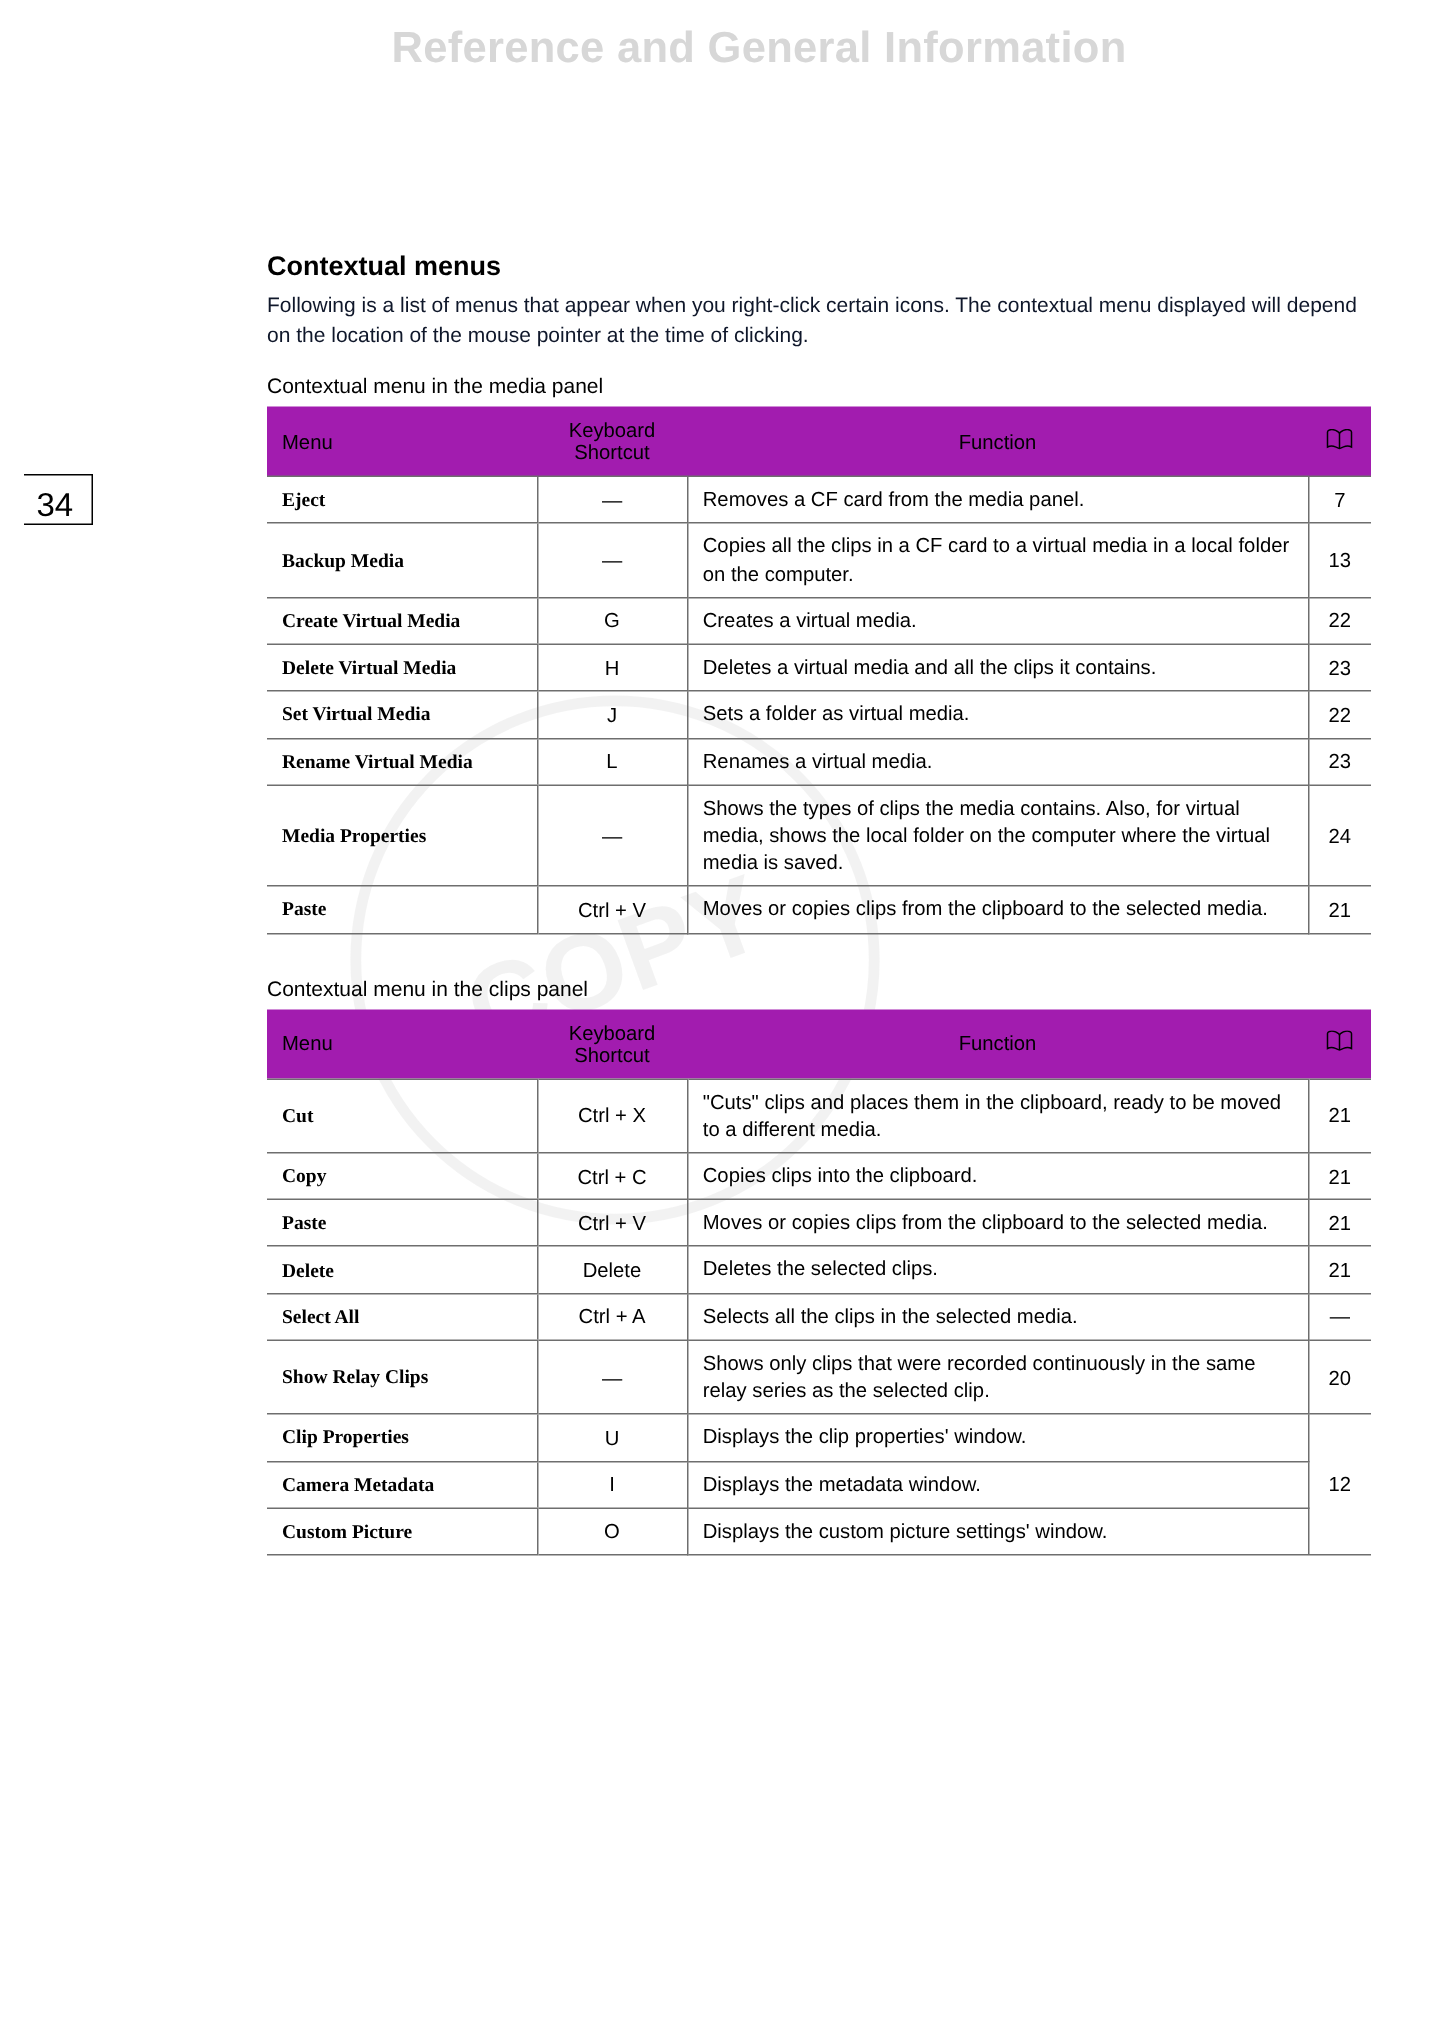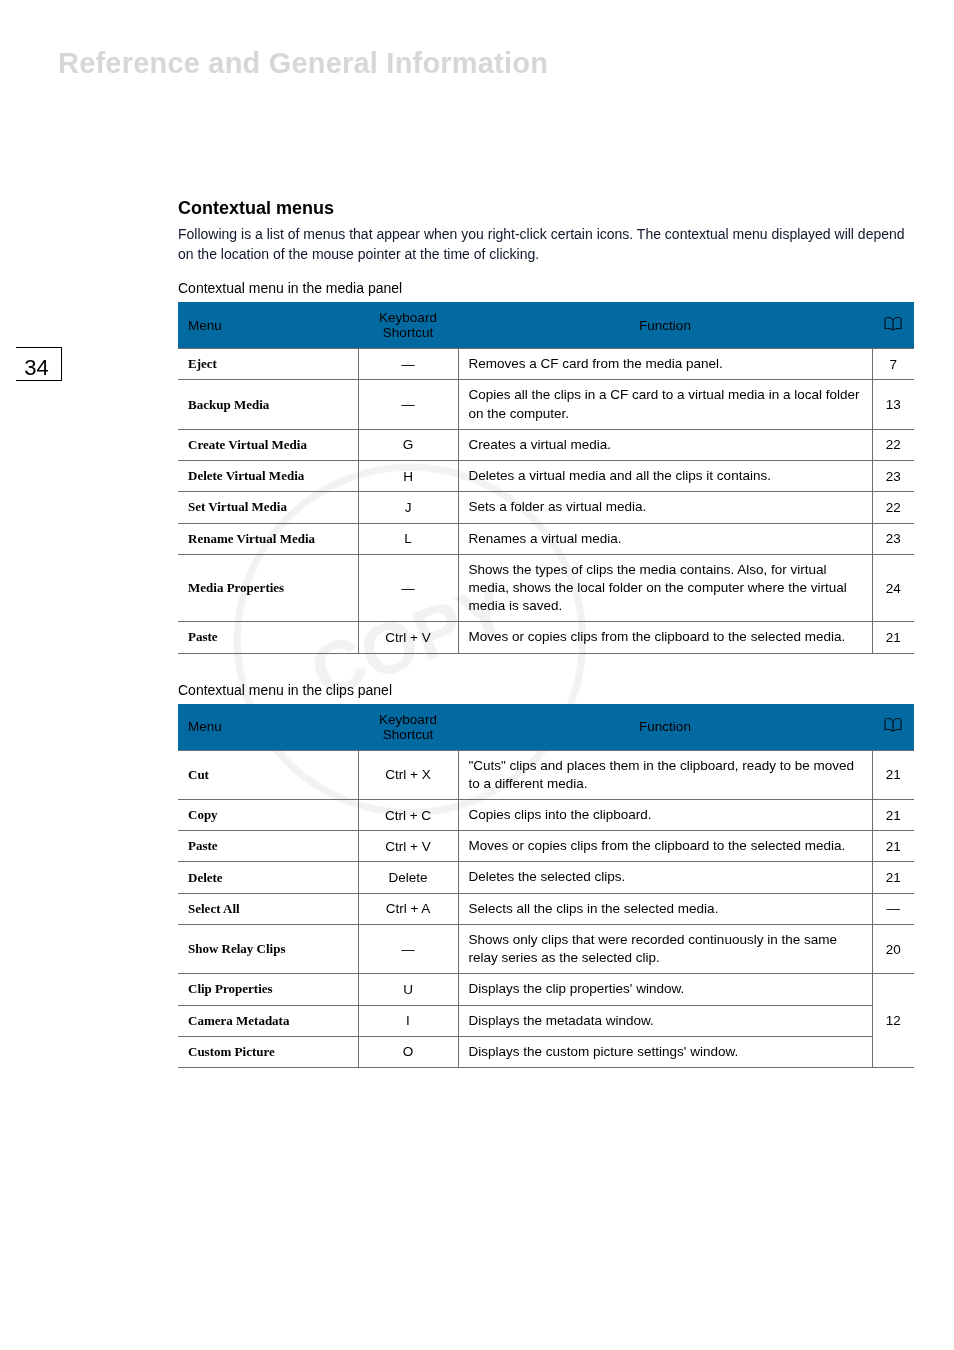--- a/index.html
+++ b/index.html
@@ -13,22 +13,23 @@
   .page {
     position: relative;
     width: 954px;
     min-height: 1350px;
     box-sizing: border-box;
   }
   .chapter-title {
     font-size: 29px;
     font-weight: 600;
     color: #d7d7d7;
-    padding: 47px 0 0 58px;
+    padding: 16px 0 0 58px;
     letter-spacing: 0.2px;
+    text-align: center;
   }
   .sidebar-tab {
     position: absolute;
     left: 16px;
     top: 267px;
     width: 46px;
     height: 34px;
     border-top: 1px solid #000;
     border-right: 1px solid #000;
     border-bottom: 1px solid #000;
@@ -62,21 +63,21 @@
     border-collapse: collapse;
     table-layout: fixed;
     font-size: 13.5px;
   }
   table.ref col.c-menu { width: 180px; }
   table.ref col.c-short { width: 100px; }
   table.ref col.c-func { }
   table.ref col.c-page { width: 42px; }
 
   table.ref thead th {
-    background: #0369a1;
+    background: #a21caf;
     font-weight: 400;
     font-family: Arial, Helvetica, sans-serif;
     padding: 8px 10px;
     text-align: center;
     vertical-align: middle;
     border-bottom: 1px solid #6e6e6e;
   }
   table.ref thead th.menu-head {
     text-align: left;
   }

